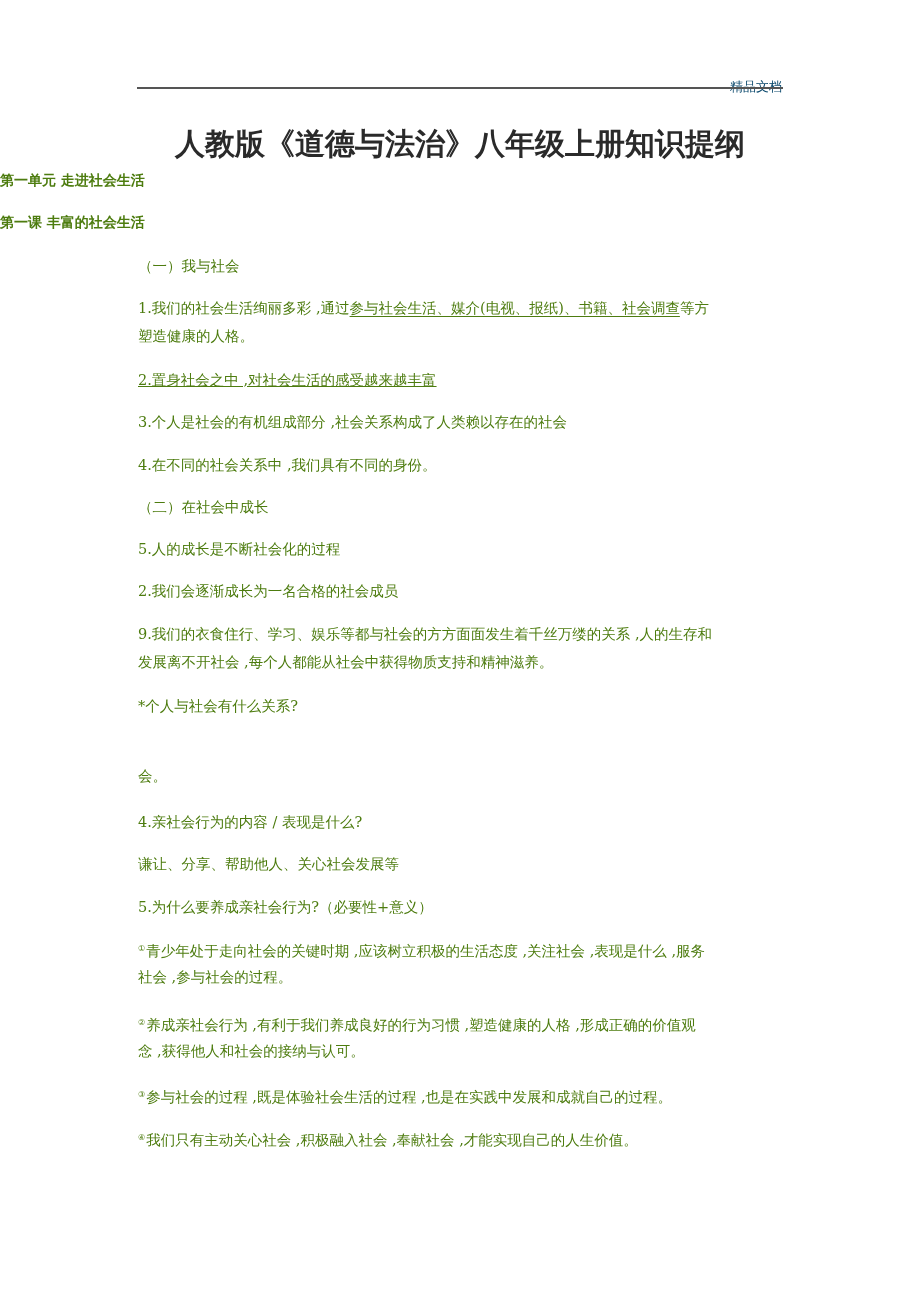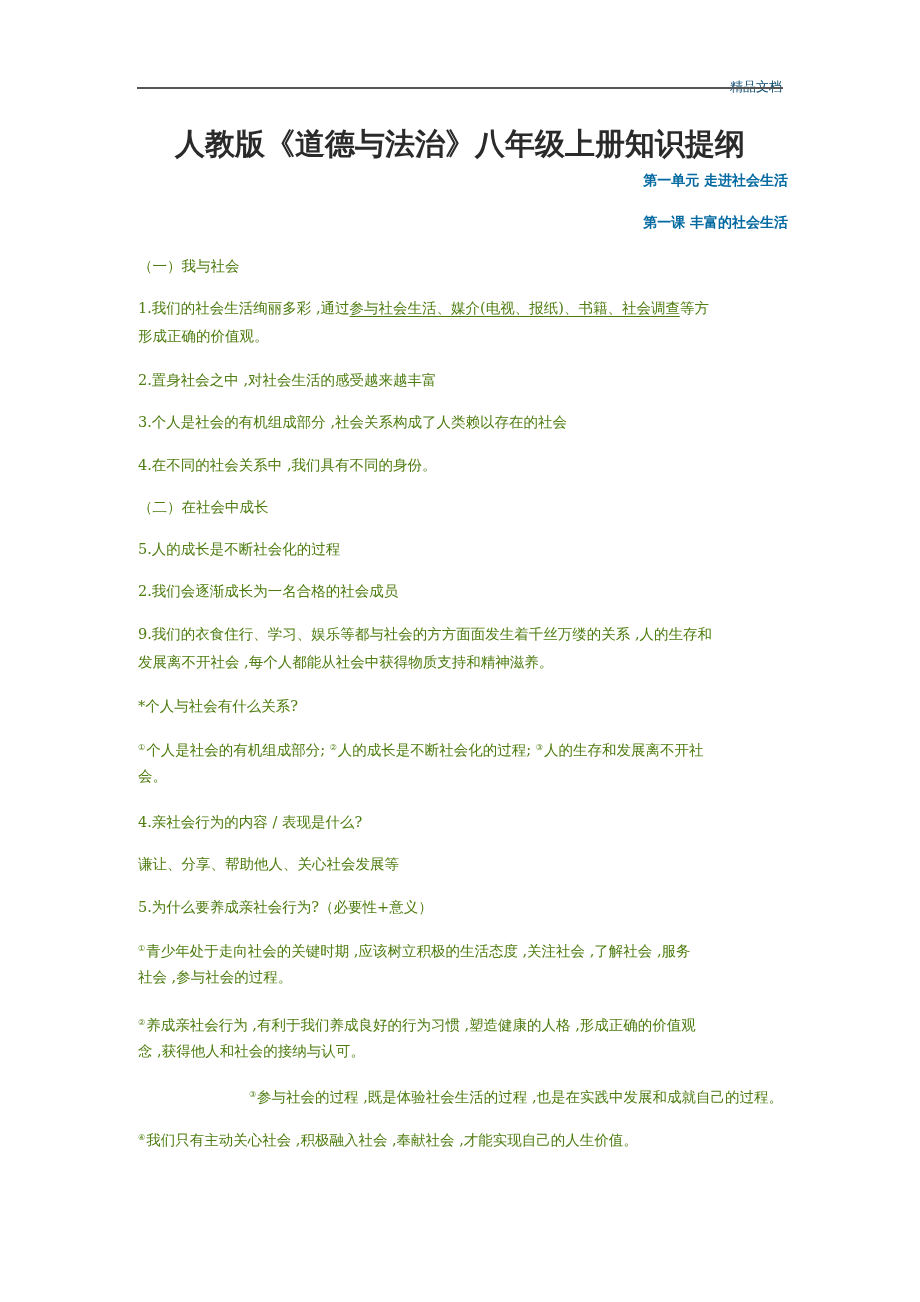--- a/index.html
+++ b/index.html
@@ -46,25 +46,25 @@
       font-family: "DejaVu Sans", "Liberation Sans", sans-serif;
       font-weight: bold;
       font-size: 30px;
       color: #2a2a2a;
       letter-spacing: 0px;
     }
     .subheading {
       position: absolute;
       left: 0;
       width: 788px;
-      text-align: right;
+      text-align: left;
       font-family: "DejaVu Sans", "Liberation Sans", sans-serif;
       font-weight: bold;
       font-size: 14px;
-      color: #0369a1;
+      color: #4d7c0f;
     }
     .line {
       position: absolute;
       left: 138px;
       width: 645px;
       font-size: 14.5px;
       line-height: 28px;
       color: #4d7c0f;
       white-space: nowrap;
     }
@@ -89,56 +89,51 @@
   <div class="title">人教版《道德与法治》八年级上册知识提纲</div>
 
   <div class="subheading" style="top:172px;">第一单元  走进社会生活</div>
   <div class="subheading" style="top:214px;">第一课  丰富的社会生活</div>
 
   <div class="line" style="top:252px;">（一）我与社会</div>
 
   <div class="line" style="top:294px;">
     <span>1.我们的社会生活绚丽多彩 ,通过</span><span class="u">参与社会生活、媒介(电视、报纸)、书籍、社会调查</span><span>等方</span>
   </div>
-  <div class="line" style="top:322px;">形成正确的价值观。</div>
+  <div class="line" style="top:322px;">塑造健康的人格。</div>
 
-  <div class="line" style="top:366px;">2.置身社会之中 ,对社会生活的感受越来越丰富</div>
+  <div class="line" style="top:366px;text-decoration:underline;">2.置身社会之中 ,对社会生活的感受越来越丰富</div>
   <div class="line" style="top:408px;">3.个人是社会的有机组成部分 ,社会关系构成了人类赖以存在的社会</div>
   <div class="line" style="top:451px;">4.在不同的社会关系中 ,我们具有不同的身份。</div>
 
   <div class="line" style="top:493px;">（二）在社会中成长</div>
   <div class="line" style="top:535px;">5.人的成长是不断社会化的过程</div>
   <div class="line" style="top:577px;">2.我们会逐渐成长为一名合格的社会成员</div>
   <div class="line" style="top:620px;">9.我们的衣食住行、学习、娱乐等都与社会的方方面面发生着千丝万缕的关系 ,人的生存和</div>
   <div class="line" style="top:648px;">发展离不开社会 ,每个人都能从社会中获得物质支持和精神滋养。</div>
 
   <div class="line" style="top:692px;">*个人与社会有什么关系?</div>
-  <div class="line" style="top:734px;">
-    <span class="circ">①</span><span>个人是社会的有机组成部分;</span>
-    <span class="circ">②</span><span>人的成长是不断社会化的过程;</span>
-    <span class="circ">③</span><span>人的生存和发展离不开社</span>
-  </div>
   <div class="line" style="top:762px;">会。</div>
 
   <div class="line" style="top:808px;">4.亲社会行为的内容 / 表现是什么?</div>
   <div class="line" style="top:850px;">谦让、分享、帮助他人、关心社会发展等</div>
 
   <div class="line" style="top:893px;">5.为什么要养成亲社会行为?（必要性+意义）</div>
 
   <div class="line" style="top:935px;">
-    <span class="circ">①</span><span>青少年处于走向社会的关键时期 ,应该树立积极的生活态度 ,关注社会 ,了解社会 ,服务</span>
+    <span class="circ">①</span><span>青少年处于走向社会的关键时期 ,应该树立积极的生活态度 ,关注社会 ,表现是什么 ,服务</span>
   </div>
   <div class="line" style="top:963px;">社会 ,参与社会的过程。</div>
 
   <div class="line" style="top:1009px;">
     <span class="circ">②</span><span>养成亲社会行为 ,有利于我们养成良好的行为习惯 ,塑造健康的人格 ,形成正确的价值观</span>
   </div>
   <div class="line" style="top:1037px;">念 ,获得他人和社会的接纳与认可。</div>
 
-  <div class="line" style="top:1081px;text-align:right;">
+  <div class="line" style="top:1081px;">
     <span class="circ">③</span><span>参与社会的过程 ,既是体验社会生活的过程 ,也是在实践中发展和成就自己的过程。</span>
   </div>
 
   <div class="line" style="top:1124px;">
     <span class="circ">④</span><span>我们只有主动关心社会 ,积极融入社会 ,奉献社会 ,才能实现自己的人生价值。</span>
   </div>
 
 </div>
 
 </body></html>

